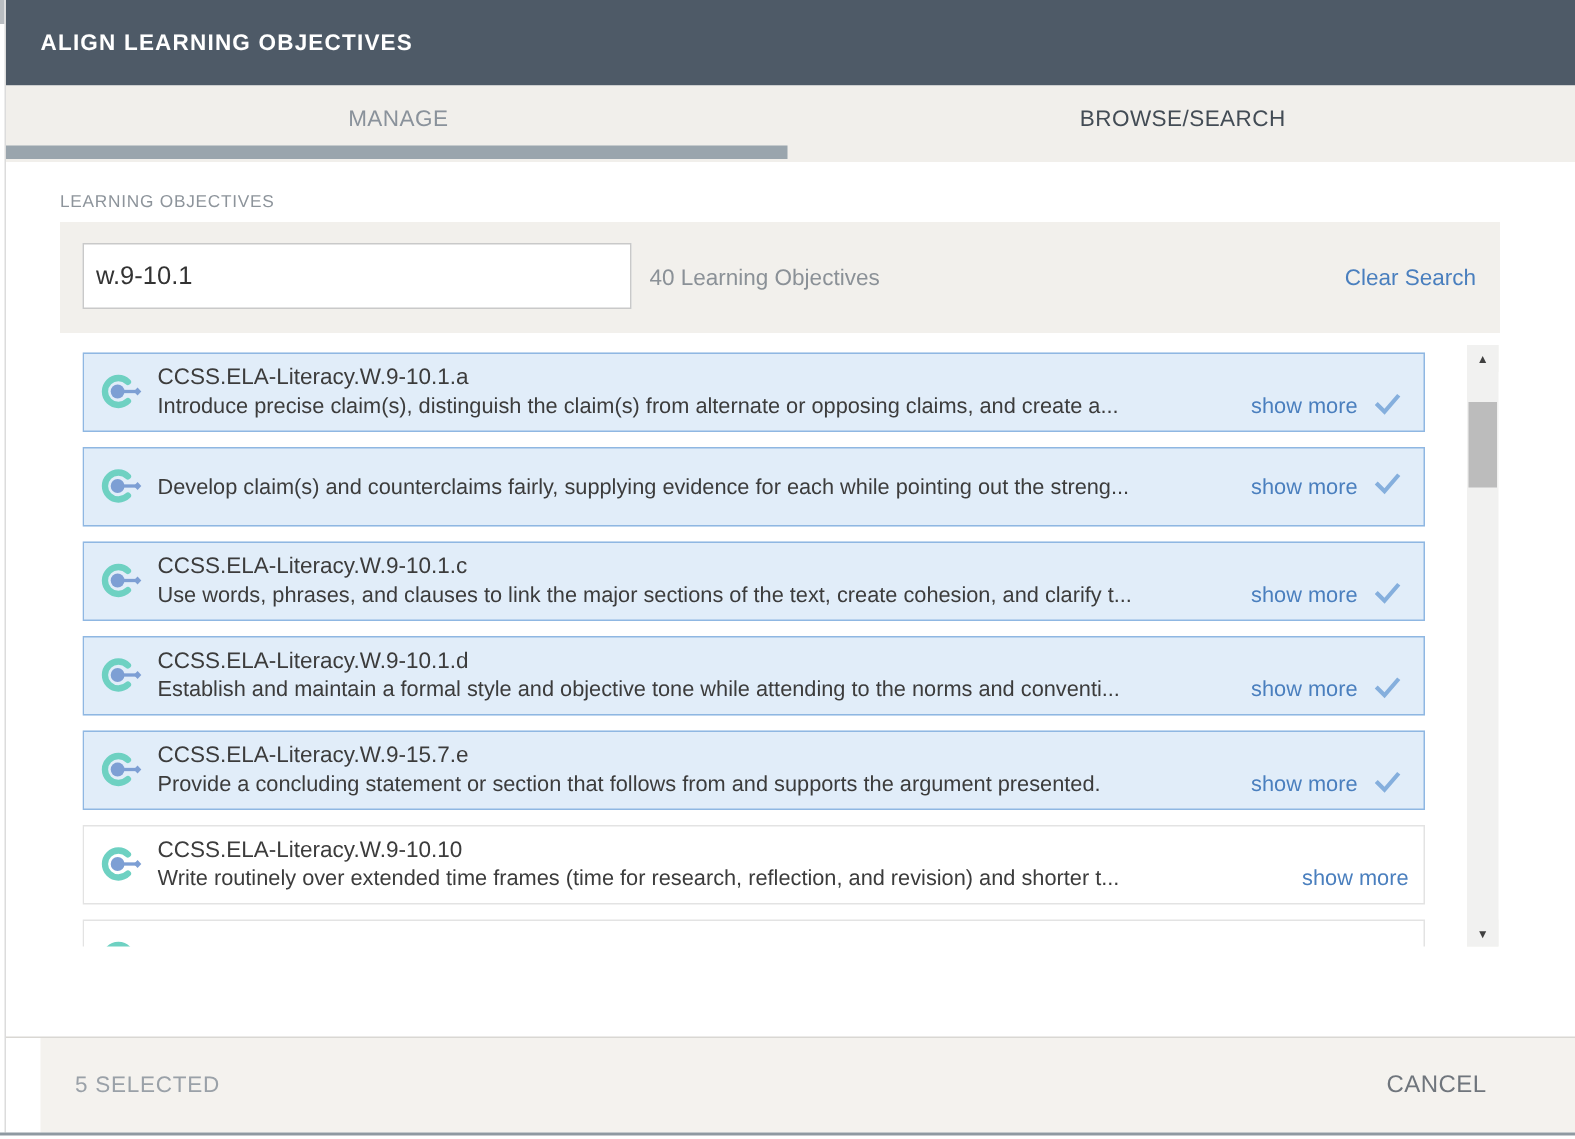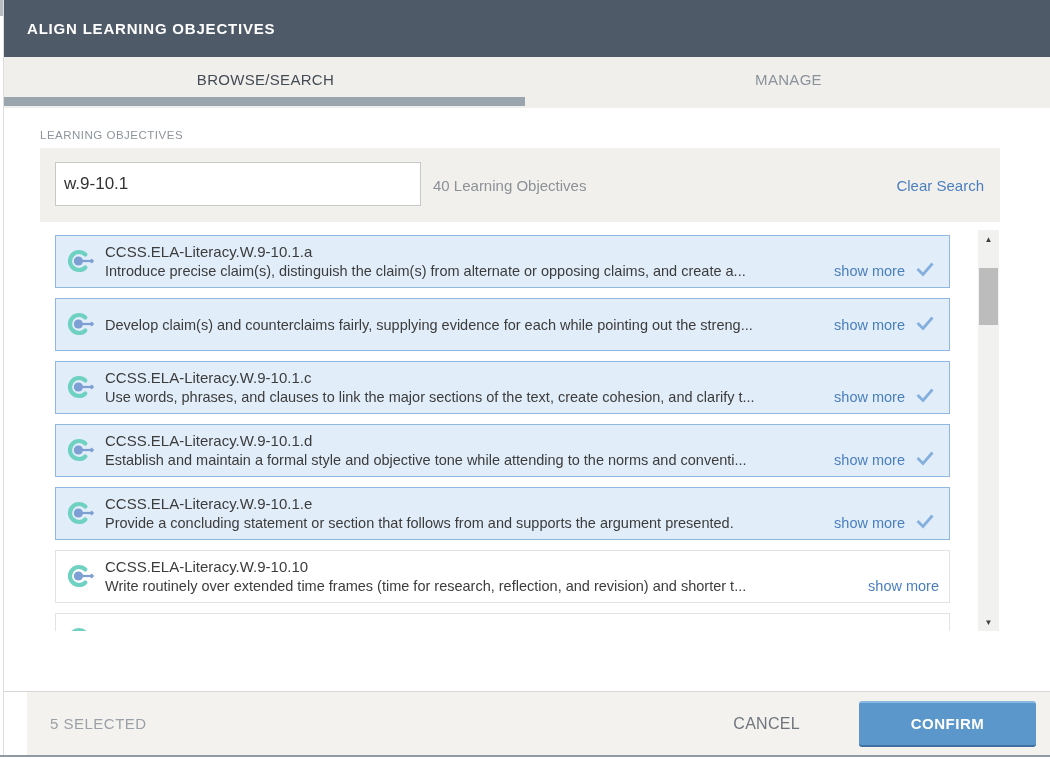--- a/index.html
+++ b/index.html
@@ -114,25 +114,25 @@
 <div class="stage">
 
   <div class="edge-artifact"></div>
   <div class="edge-line"></div>
 
   <div class="dlg-header">
     <span class="dlg-title">ALIGN LEARNING OBJECTIVES</span>
   </div>
 
   <div class="tabbar">
+    <div class="tab">
+      <span>MANAGE</span>
+    </div>
     <div class="tab active">
       <span>BROWSE/SEARCH</span>
-    </div>
-    <div class="tab">
-      <span>MANAGE</span>
     </div>
   </div>
   <div class="tab-indicator"></div>
 
   <div class="section-label">LEARNING OBJECTIVES</div>
 
   <div class="search-panel">
     <input class="search-input" type="text" value="w.9-10.1" style="">
     <div class="result-count">40 Learning Objectives</div>
     <div class="clear-search">Clear Search</div>
@@ -229,21 +229,21 @@
       <div class="obj-row selected">
     <span class="obj-icon">
       <svg width="31" height="27" viewBox="0 0 31 27">
         <path d="M19.3 6.6 A9 9 0 1 0 19.3 19.4" fill="none" stroke="#6ed1c2" stroke-width="4.2" stroke-linecap="round"></path>
         <circle cx="12.4" cy="13" r="4.6" fill="#7d9fd4"></circle>
         <rect x="16" y="11.9" width="9" height="2.2" fill="#7d9fd4"></rect>
         <path d="M23.2 13 L25.7 10.4 L28.2 13 L25.7 15.6 Z" fill="#7d9fd4"></path>
       </svg>
     </span>
     <span class="obj-text">
-      <span class="obj-code" style="display:block;">CCSS.ELA-Literacy.W.9-10.1.e</span>
+      <span class="obj-code" style="display:block;">CCSS.ELA-Literacy.W.9-15.7.e</span>
       <span class="obj-line2">
         <span class="obj-desc">Provide a concluding statement or section that follows from and supports the argument presented.</span>
         <span class="show-more">show more</span>
         <span class="row-check">
           <svg width="20" height="16" viewBox="0 0 20 16">
             <polyline points="2.5,8 8,13.5 17.5,2.5" fill="none" stroke="#85afdd" stroke-width="2.8"></polyline>
           </svg>
         </span>
       </span>
     </span>
@@ -290,18 +290,17 @@
     <div class="scroll-thumb"></div>
     <div class="scroll-btn down">▼</div>
   </div>
 
   <div class="footer-sep"></div>
 
   <div class="dlg-footer">
     <span class="selected-count">5 SELECTED</span>
     <span class="footer-spacer"></span>
     <button class="cancel-btn">CANCEL</button>
-    <button class="confirm-btn">CONFIRM</button>
   </div>
 
   <div class="bottom-line"></div>
 
 </div>
 
 </body></html>

